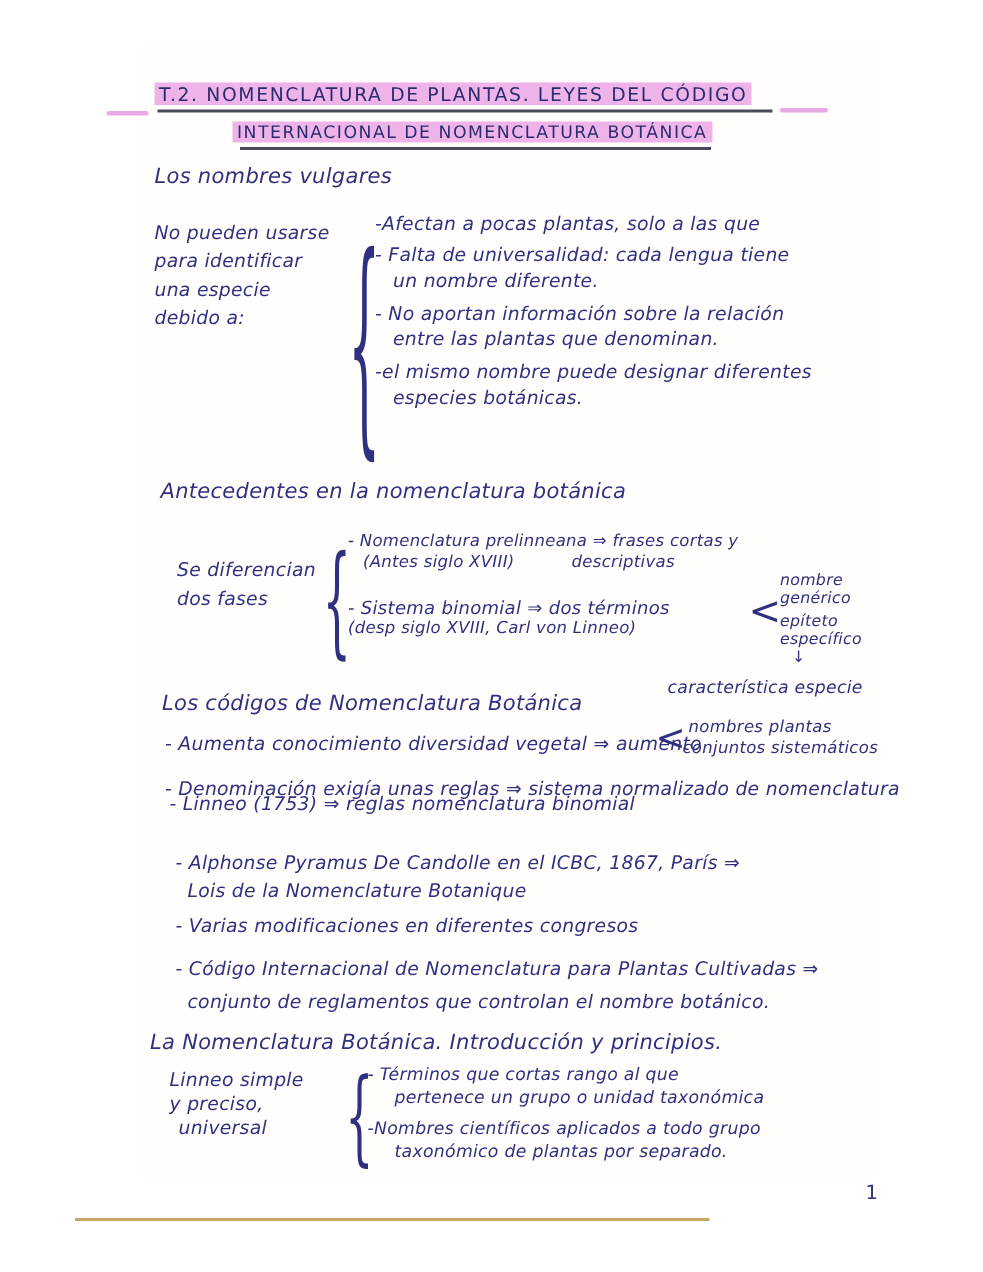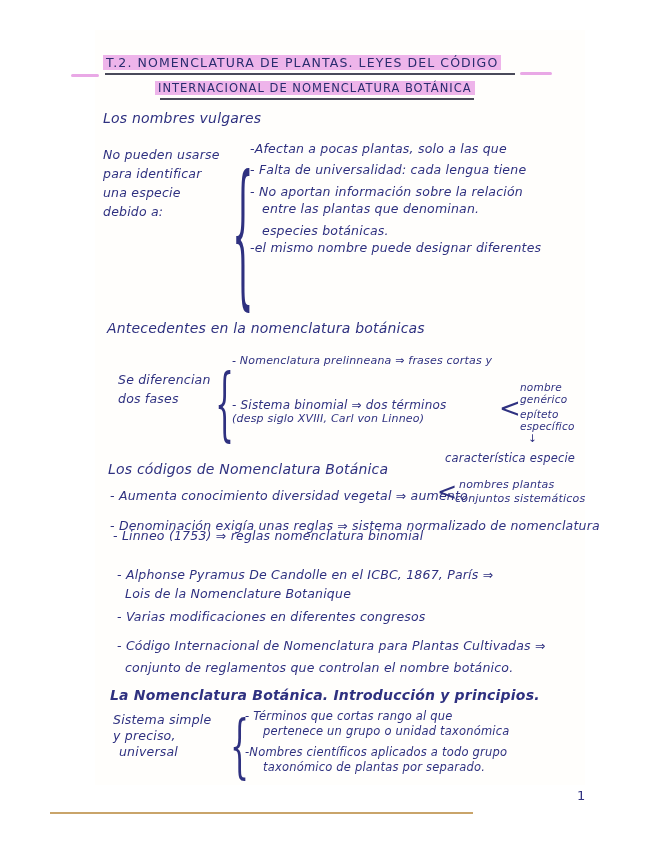--- a/index.html
+++ b/index.html
@@ -42,41 +42,43 @@
   <div>debido a:</div>
 </div>
 <div class="brace" style="left:232px;top:140px;font-size:34px;transform:scaleY(4.6);transform-origin:top;">{</div>
 
 <div class="ink t" style="left:250px;top:140px;line-height:17px;">
   <div>
       <div>-Afectan a pocas plantas, solo a las que</div>
     </div>
   <div style="margin-top:4px">
       <div>- Falta de universalidad: cada lengua tiene</div>
+      <div style="padding-left:12px">un nombre diferente.</div>
     </div>
   <div style="margin-top:5px">
       <div>- No aportan información sobre la relación</div>
       <div style="padding-left:12px">entre las plantas que denominan.</div>
     </div>
   <div style="margin-top:5px">
+      <div>-el mismo nombre puede designar diferentes</div>
       <div style="padding-left:12px">especies botánicas.</div>
-      <div>-el mismo nombre puede designar diferentes</div>
     </div>
 </div>
 
-<div class="ink h" style="left:107px;top:320px;">Antecedentes en la nomenclatura botánicas</div>
+<div class="ink h" style="left:107px;top:320px;">Antecedentes en la nomenclatura botánica</div>
 
 <div class="ink t" style="left:118px;top:370px;line-height:19px;">
   <div>Se diferencian</div>
   <div>dos fases</div>
 </div>
 <div class="brace" style="left:215px;top:355px;font-size:30px;transform:scaleY(2.7);transform-origin:top;">{</div>
 
 <div class="ink s" style="left:232px;top:354px;line-height:14px;">
   <div>- Nomenclatura prelinneana ⇒ frases cortas y</div>
+  <div><span style="padding-left:10px">(Antes siglo XVIII)</span><span style="padding-left:38px">descriptivas</span></div>
 </div>
 <div class="ink s" style="left:232px;top:398px;line-height:14px;">
   <div style="font-size:12px">- Sistema binomial ⇒ dos términos</div>
   <div>(desp siglo XVIII, Carl von Linneo)</div>
 </div>
 <div class="ink" style="left:499px;top:393px;font-size:26px;font-style:normal;">&lt;</div>
 <div class="ink" style="left:520px;top:381px;font-size:10.5px;line-height:12px;">
   <div>nombre</div>
   <div>genérico</div>
   <div style="margin-top:3px">epíteto</div>
@@ -99,24 +101,24 @@
 <div class="ink t" style="left:117px;top:565px;line-height:19px;">
   <div>- Alphonse Pyramus De Candolle en el ICBC, 1867, París ⇒</div>
   <div style="padding-left:8px">Lois de la Nomenclature Botanique</div>
 </div>
 <div class="ink t" style="left:117px;top:609px;">- Varias modificaciones en diferentes congresos</div>
 <div class="ink t" style="left:117px;top:635px;line-height:22px;">
   <div>- Código Internacional de Nomenclatura para Plantas Cultivadas ⇒</div>
   <div style="padding-left:8px">conjunto de reglamentos que controlan el nombre botánico.</div>
 </div>
 
-<div class="ink h" style="left:110px;top:687px;font-weight:bold;">La Nomenclatura Botánica. Introducción y principios.</div>
+<div class="ink h" style="left:100px;top:687px;">La Nomenclatura Botánica. Introducción y principios.</div>
 
 <div class="ink t" style="left:113px;top:712px;line-height:16px;">
-  <div>Sistema simple</div>
+  <div>Linneo simple</div>
   <div>y preciso,</div>
   <div style="padding-left:6px">universal</div>
 </div>
 <div class="brace" style="left:230px;top:706px;font-size:30px;transform:scaleY(2.3);transform-origin:top;">{</div>
 
 <div class="ink s" style="left:245px;top:709px;line-height:15px;font-size:11.5px;">
   <div>
       <div>- Términos que cortas rango al que</div>
       <div style="padding-left:18px">pertenece un grupo o unidad taxonómica</div>
     </div>

